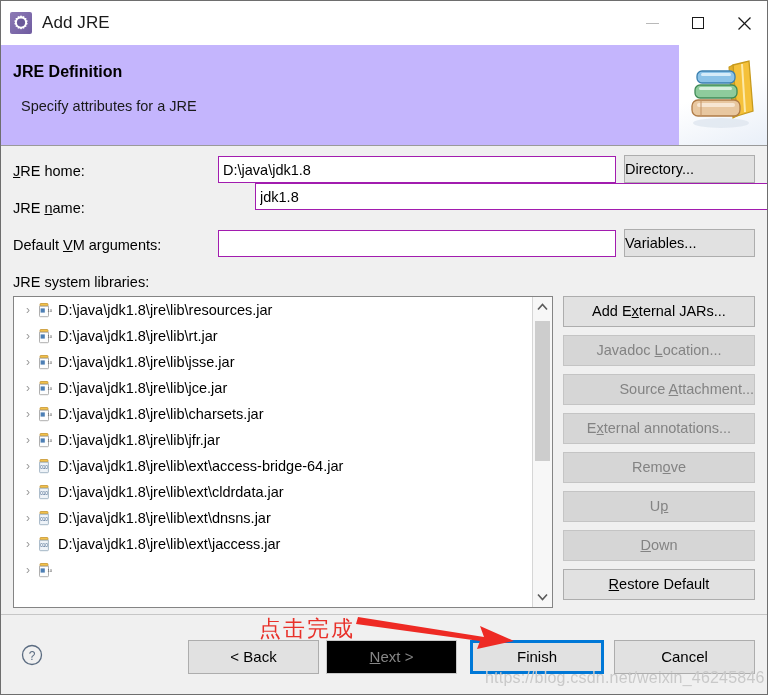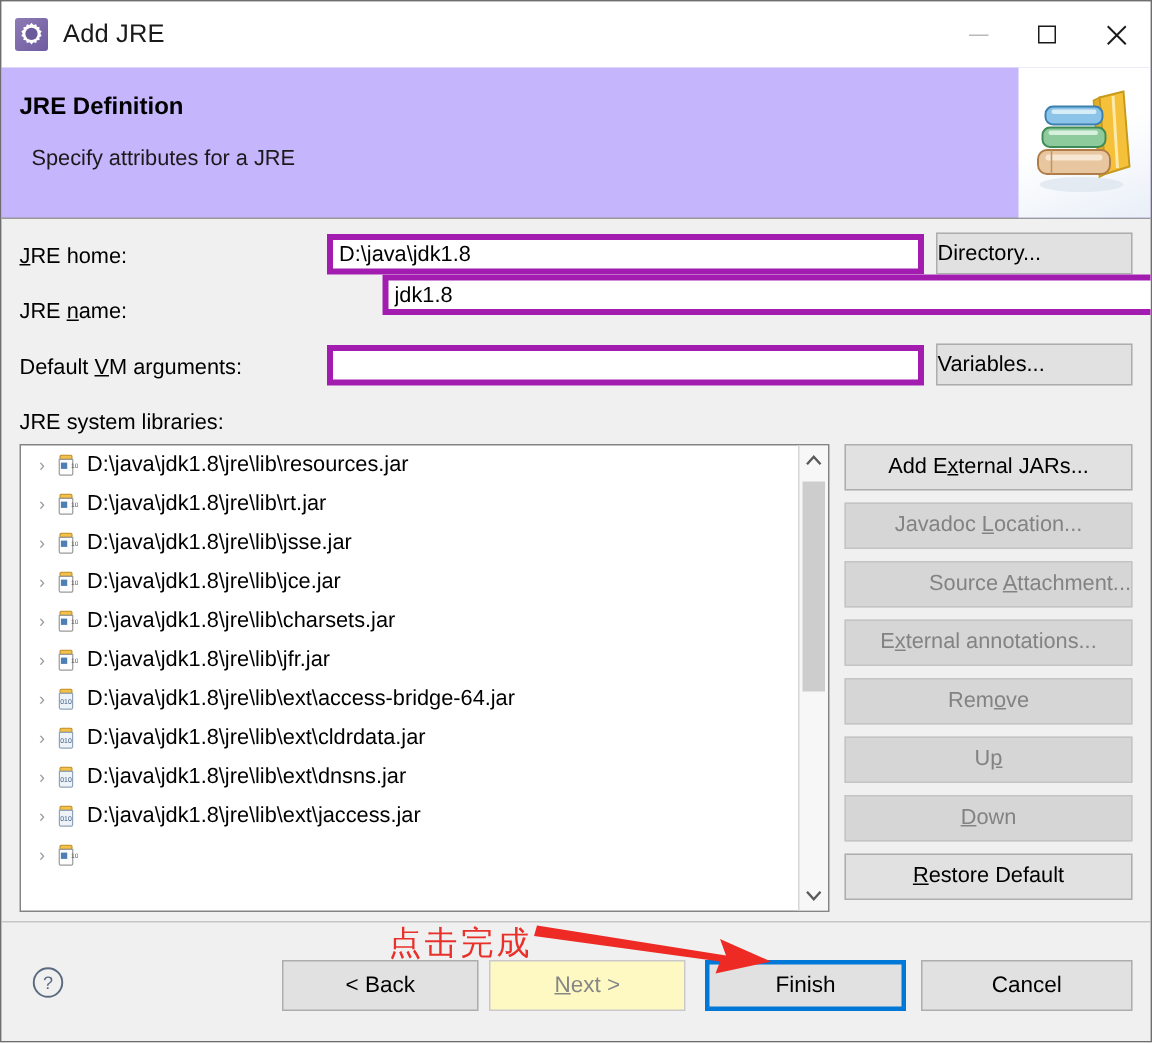--- a/index.html
+++ b/index.html
@@ -125,21 +125,21 @@
   }
   .field-label {
     font-size: 14.5px;
     color: #000000;
     white-space: nowrap;
   }
   .mn { text-decoration: underline; }
   .text-input {
     position: absolute;
     box-sizing: border-box;
-    border: 4px solid #a21caf;
+    border: 1px solid #a21caf;
     background: #ffffff;
     height: 27px;
     font-family: "Liberation Sans", sans-serif;
     font-size: 14.5px;
     color: #000000;
     padding: 0 4px;
     line-height: 25px;
     outline: none;
   }
   .side-btn {
@@ -279,21 +279,21 @@
     background: #e1e1e1;
     font-family: "Liberation Sans", sans-serif;
     font-size: 15px;
     color: #000000;
     text-align: center;
     line-height: 32px;
     cursor: default;
   }
   .btm-btn.disabled {
     color: #868686;
-    background: #fef9c3;
+    background: #000000;
     border-color: #c9c9c9;
   }
   .btm-btn.focused {
     border: 3px solid #0078d7;
     background: #e1e1e1;
     line-height: 28px;
   }
 
   
   .annot-text {
@@ -553,14 +553,15 @@
 
   <div class="btm-btn focused" style="left:469px; width:134px;">Finish</div>
 
   <div class="btm-btn" style="left:613px; width:141px;">Cancel</div>
 
   <div class="annot-text">点击完成</div>
   <svg class="annot-arrow" viewBox="0 0 160 40">
     <path d="M2 4 L128 24 L124 13 L158 28 L121 36 L124 28 L0 11 Z" fill="#ee2a24"></path>
   </svg>
 
+  <div class="watermark">https://blog.csdn.net/weixin_46245846</div>
 
 </div>
 
 </body></html>

